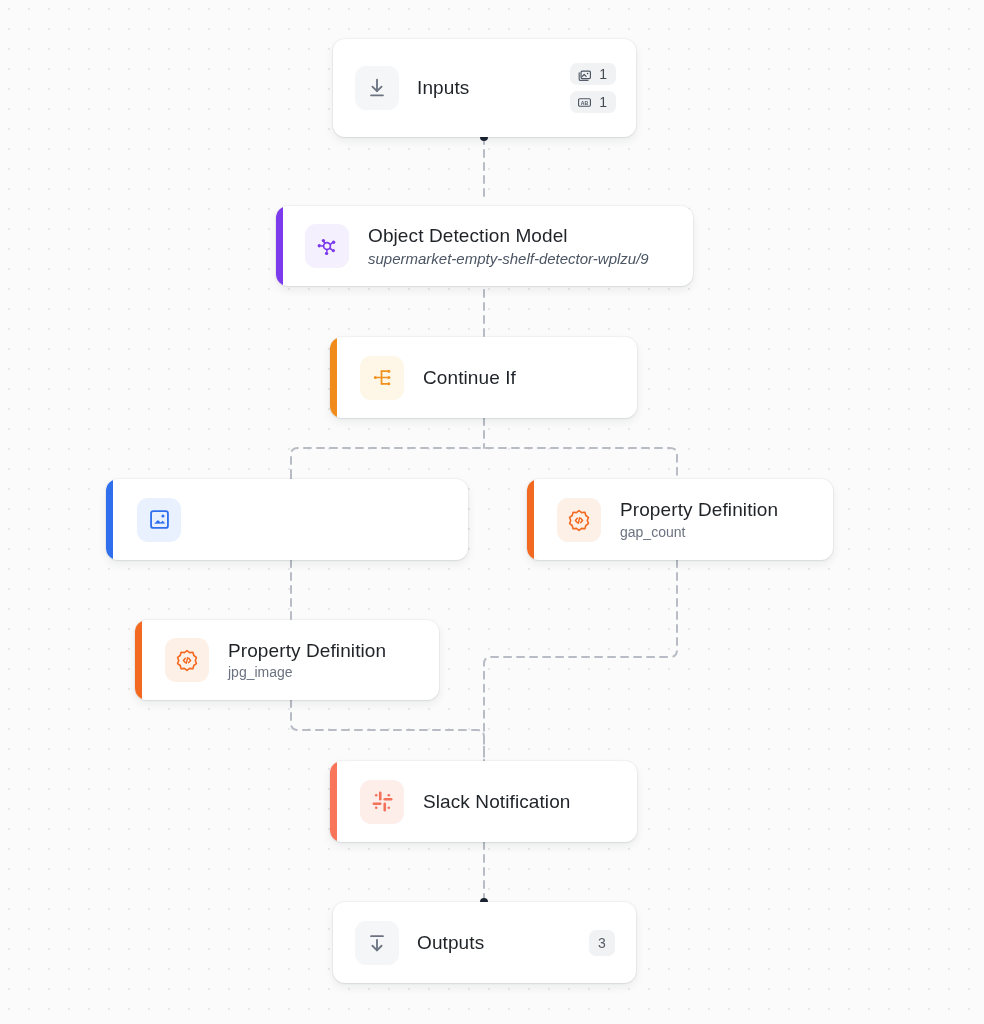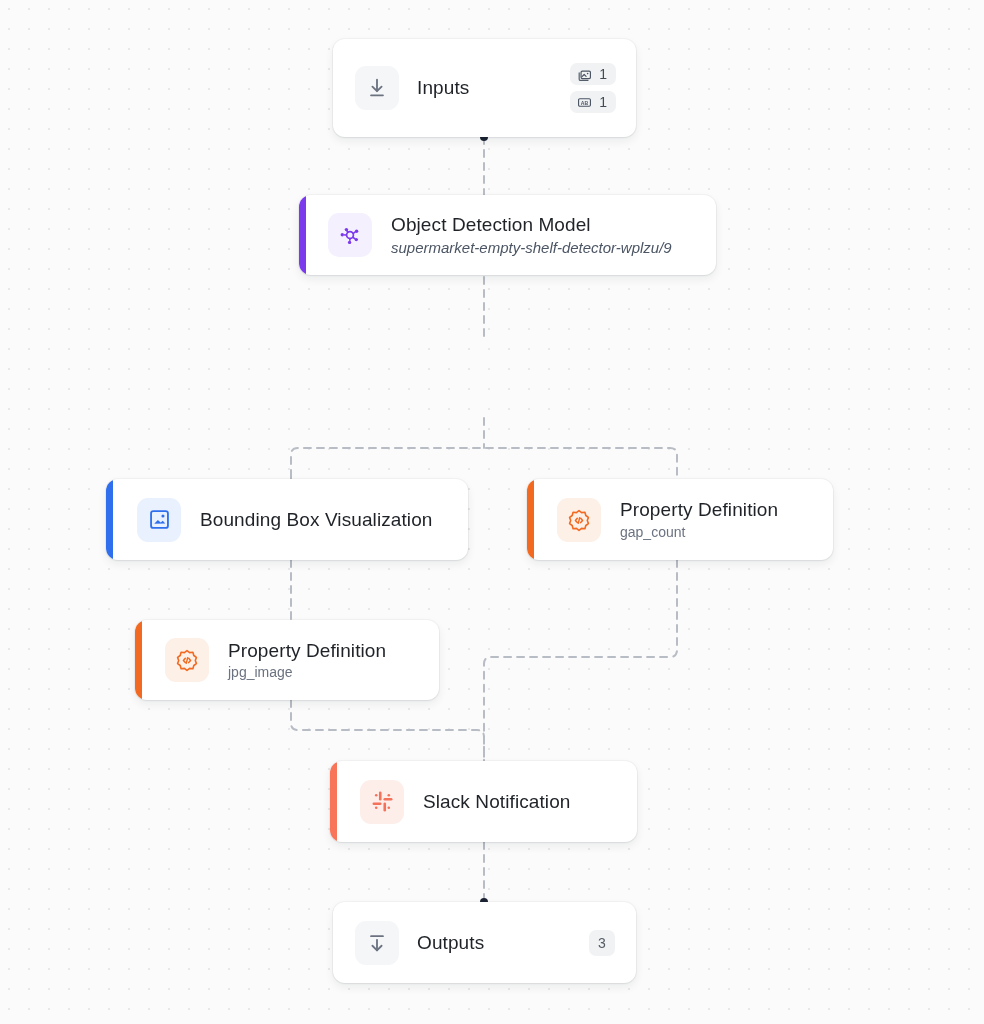--- a/index.html
+++ b/index.html
@@ -180,54 +180,70 @@
           <svg width="15" height="15" viewBox="0 0 24 24" fill="none" stroke="#4b5563" stroke-width="1.8" stroke-linejoin="round">
             <rect x="2.5" y="6" width="19" height="12" rx="2"></rect>
             <text x="12" y="15.2" font-size="8.2" font-family="Liberation Sans, sans-serif" font-weight="bold" fill="#4b5563" stroke="none" text-anchor="middle">AB</text>
           </svg>
           <span class="bnum">1</span>
         </div>
       </div>
     </div>
   </div>
 
-  <div class="node" style="left:276px; top:195px; width:417px; height:80px;margin-left:23px;">
+  <div class="node" style="left:276px; top:206px; width:417px; height:80px;">
     <div class="accent" style="background:#7c3aed;"></div>
     <div class="node-inner" style="padding:0 18px 0 29px;">
       <div class="icon-box" style="background:#f4f0fe;">
         <svg width="24" height="24" viewBox="0 0 24 24" fill="none" stroke="#7c3aed" stroke-width="1.7">
           <circle cx="12" cy="12" r="3.4"></circle>
           <circle cx="8.4" cy="6.6" r="1.7" fill="#7c3aed" stroke="none"></circle>
           <circle cx="18.6" cy="8.2" r="1.7" fill="#7c3aed" stroke="none"></circle>
           <circle cx="18.3" cy="16.6" r="1.7" fill="#7c3aed" stroke="none"></circle>
           <circle cx="11.6" cy="19.4" r="1.7" fill="#7c3aed" stroke="none"></circle>
           <circle cx="4.3" cy="11.8" r="1.7" fill="#7c3aed" stroke="none"></circle>
           <path d="M9.9 9.3 L8.7 7.3 M14.9 10.6 L17.4 8.9 M14.7 14.2 L17.2 15.9 M12 15.4 L11.8 17.8 M8.6 12 L6.1 11.9"></path>
         </svg>
       </div>
       <div class="labels" style="margin-left:19px;">
         <div class="title">Object Detection Model</div>
         <div class="subtitle italic">supermarket-empty-shelf-detector-wplzu/9</div>
       </div>
     </div>
   </div>
 
+  <div class="node" style="left:330px; top:337px; width:307px; height:81px;">
+    <div class="accent" style="background:#ef8c1c;"></div>
+    <div class="node-inner" style="padding:0 18px 0 30px;">
+      <div class="icon-box" style="background:#fef6e7;">
+        <svg width="23" height="23" viewBox="0 0 24 24" fill="none" stroke="#f0921e" stroke-width="1.8" stroke-linecap="round" stroke-linejoin="round">
+          <circle cx="4.6" cy="12" r="1.6" fill="#f0921e" stroke="none"></circle>
+          <circle cx="18.6" cy="5.4" r="1.6" fill="#f0921e" stroke="none"></circle>
+          <circle cx="18.6" cy="12" r="1.6" fill="#f0921e" stroke="none"></circle>
+          <circle cx="18.6" cy="18.6" r="1.6" fill="#f0921e" stroke="none"></circle>
+          <path d="M6.2 12 L11 12"></path>
+          <path d="M11 5.4 L11 18.6"></path>
+          <path d="M11 5.4 L17 5.4 M11 12 L17 12 M11 18.6 L17 18.6"></path>
+        </svg>
+      </div>
+      <div class="labels" style="margin-left:19px;">
+        <div class="title">Continue If</div>
+      </div>
+    </div>
+  </div>
 
   <div class="node" style="left:106px; top:479px; width:362px; height:81px;">
     <div class="accent" style="background:#2f6fed;"></div>
     <div class="node-inner" style="padding:0 18px 0 31px;">
       <div class="icon-box" style="background:#eaf1fe;">
         <svg width="23" height="23" viewBox="0 0 24 24" fill="none" stroke="#2f6fed" stroke-width="1.9" stroke-linecap="round" stroke-linejoin="round">
           <rect x="3.2" y="3.2" width="17.6" height="17.6" rx="2.4"></rect>
           <path d="M6.5 16.5 L10.3 12.4 L13.2 15.2 L15.4 13.2 L18 16.2 Z" fill="#2f6fed" stroke="none"></path>
           <circle cx="15.6" cy="8.4" r="1.6" fill="#2f6fed" stroke="none"></circle>
         </svg>
-      </div>
-      <div class="labels" style="margin-left:19px;">
-        <div class="title">Bounding Box Visualization</div>
       </div>
     </div>
   </div>
 
   <div class="node" style="left:527px; top:479px; width:306px; height:81px;">
     <div class="accent" style="background:#f26a21;"></div>
     <div class="node-inner" style="padding:0 16px 0 30px;">
       <div class="icon-box" style="background:#fdf0e7;">
         <svg width="24" height="24" viewBox="0 0 24 24" fill="none" stroke="#f26a21" stroke-width="1.6" stroke-linecap="round" stroke-linejoin="round">
           <path d="M12 2.6 L14.6 4.6 L17.9 4.3 L18.8 7.5 L21.4 9.4 L20.3 12.5 L21.4 15.6

